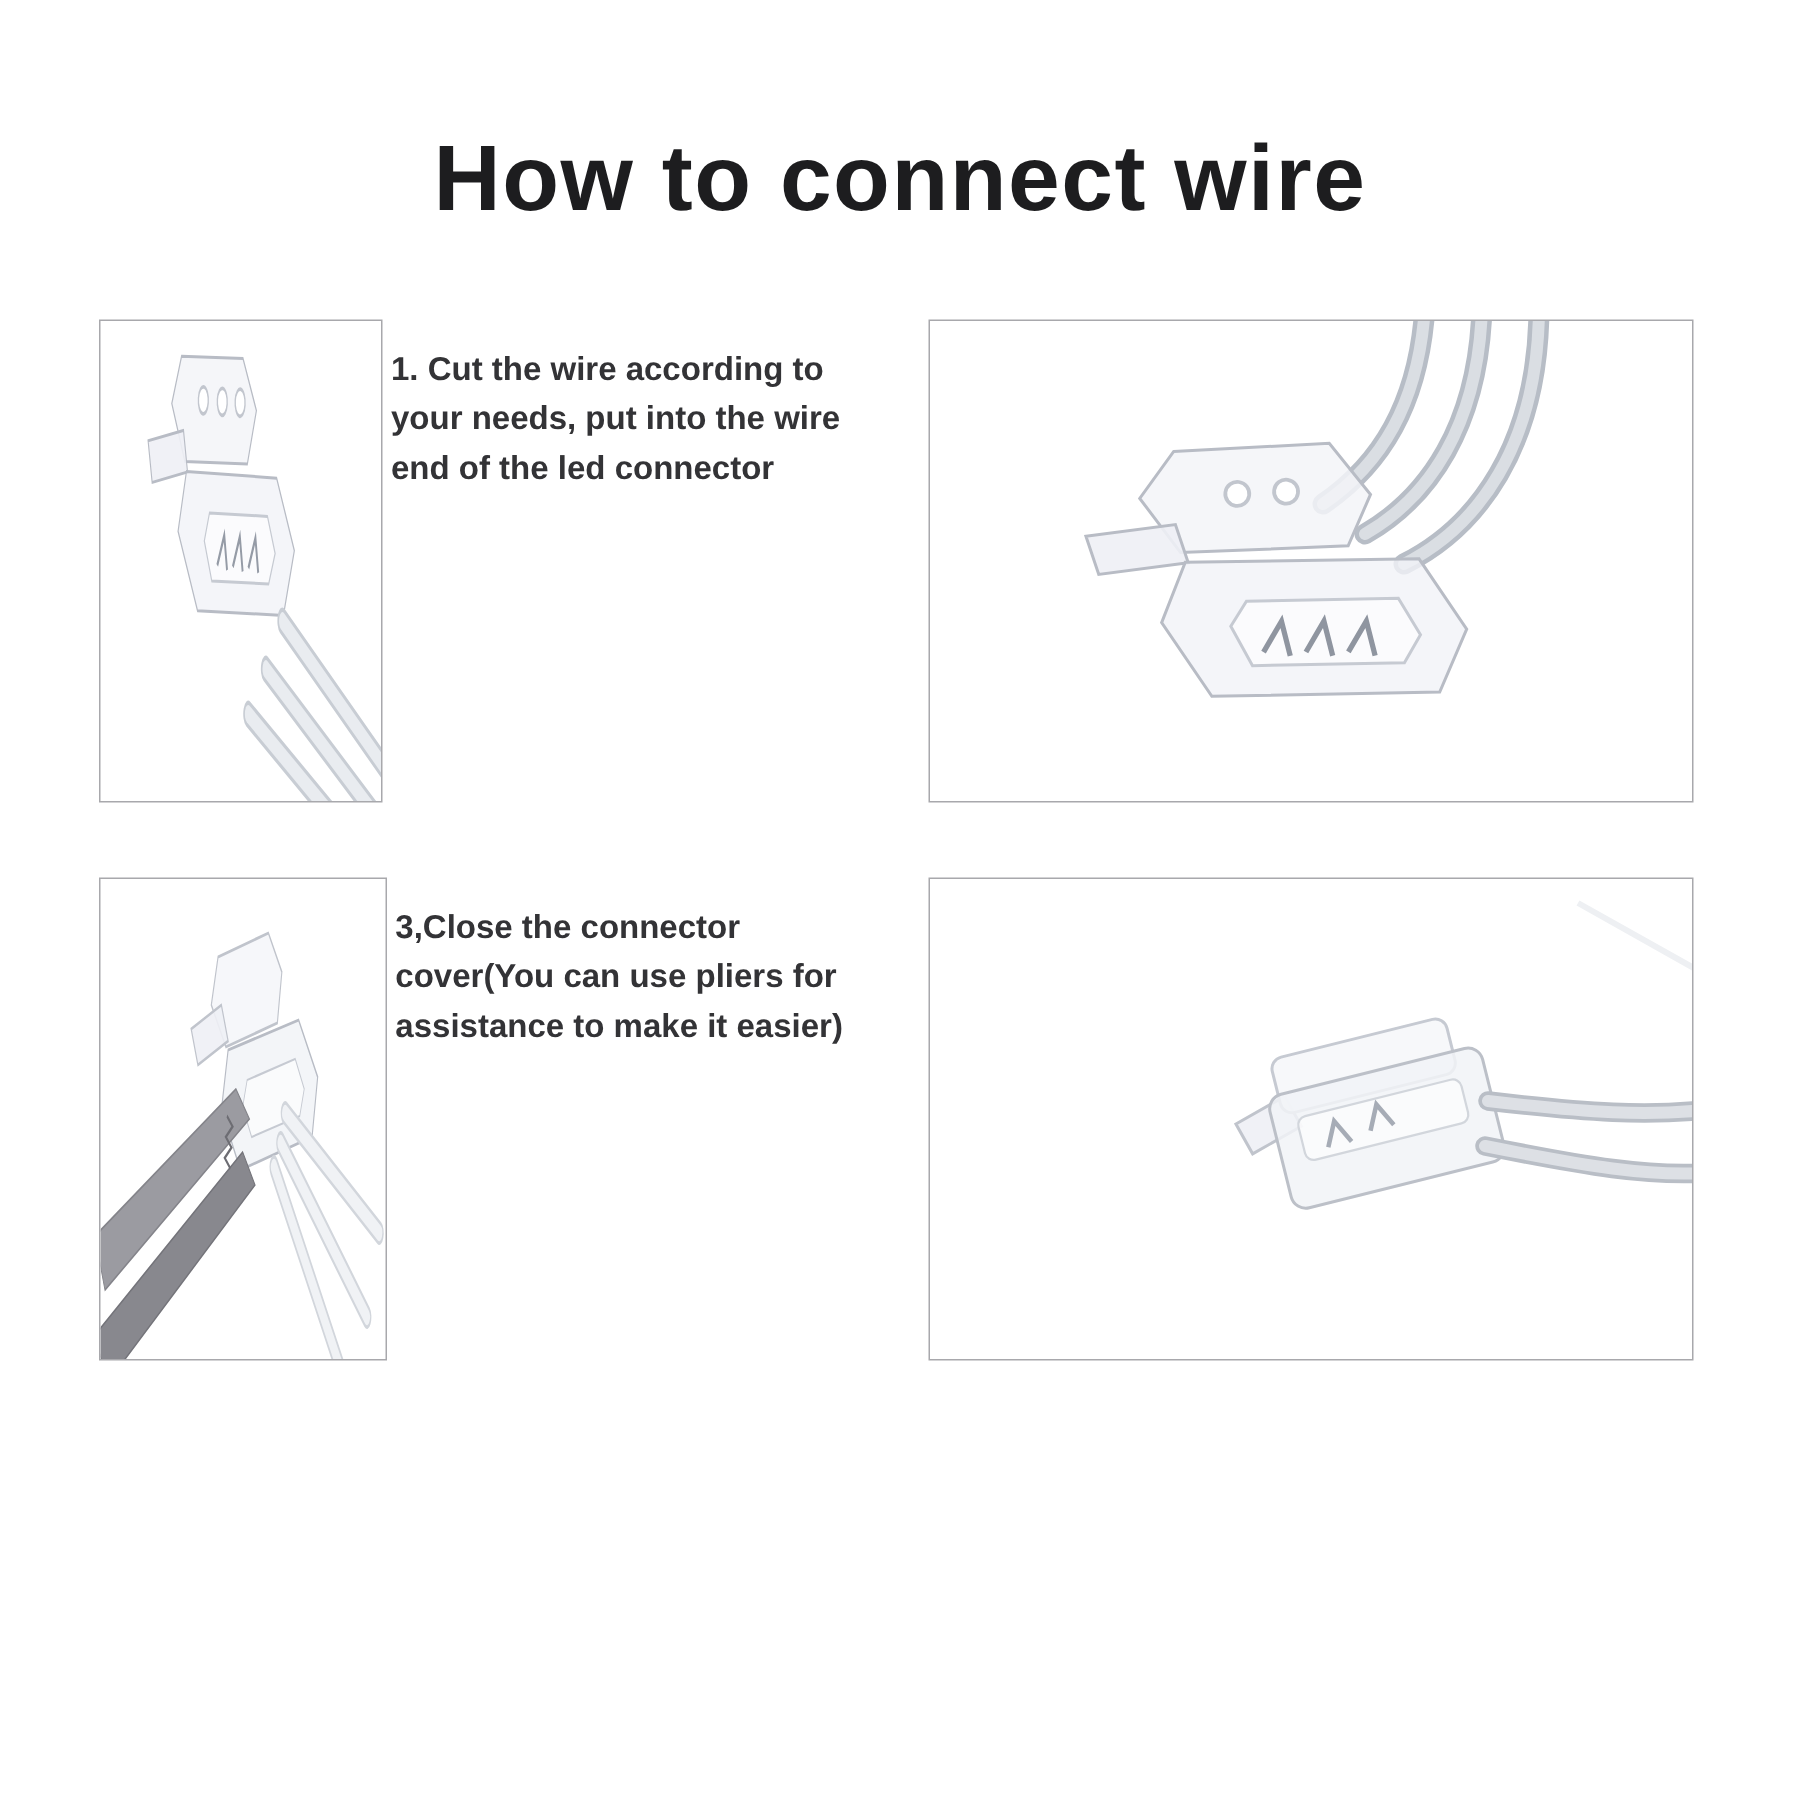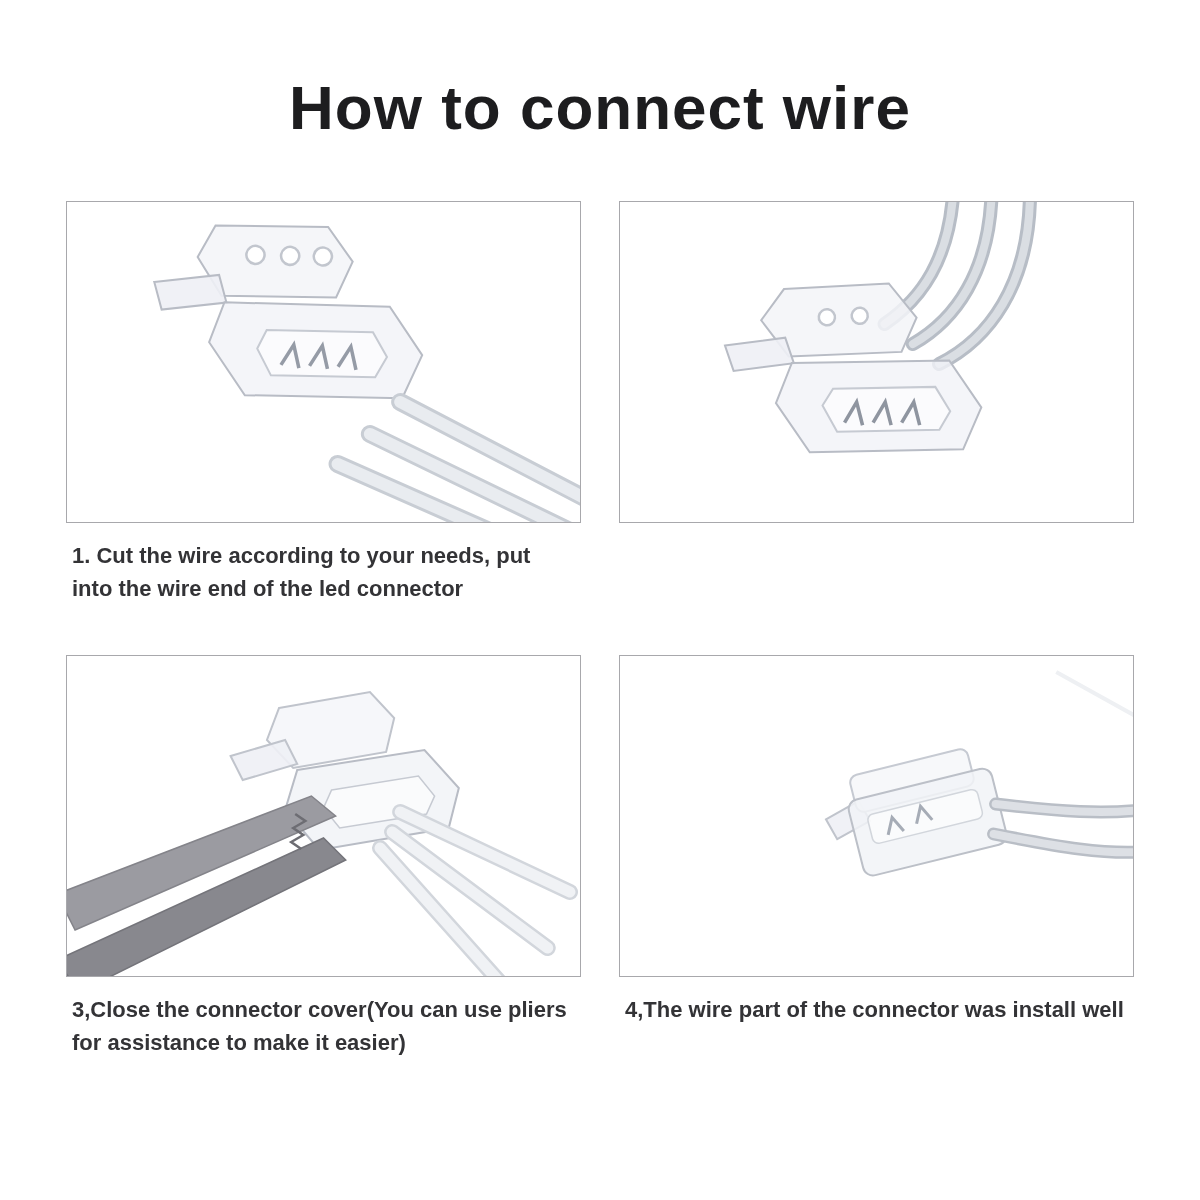--- a/index.html
+++ b/index.html
@@ -1,37 +1,37 @@
 <!DOCTYPE html>
 <html><head>
 <meta charset="utf-8">
 <style>
   html,body{margin:0;padding:0;background:#ffffff;}
   .page{
     width:1200px;height:1200px;box-sizing:border-box;
     background:#ffffff;position:relative;
-    padding:42px 66px 0 66px;
+    padding:54px 66px 0 66px;
     font-family:"Liberation Sans", sans-serif;
     overflow:hidden;
   }
   .title{
     text-align:center;
     font-size:62px;
     font-weight:bold;
     color:#1d1d1f;
     letter-spacing:1px;
     margin:30px 0 58px 0;
   }
   .grid{
     display:grid;
     grid-template-columns:1fr 1fr;
     column-gap:38px;
     row-gap:50px;
   }
-  .step{display:flex;flex-direction:column;}
+  .step{display:flex;flex-direction:row;}
   .photo{
     border:1px solid #a8a8ac;
     height:320px;
     background:#ffffff;
     overflow:hidden;
   }
   .photo svg{display:block;width:100%;height:100%;}
   .caption{
     font-size:22px;
     font-weight:600;
@@ -143,17 +143,16 @@
             <path d="M292 166 l8 -16 l8 16" fill="none" stroke="#a6acb6" stroke-width="3"></path>
           </g>
           <g fill="none" stroke-linecap="round">
             <path d="M372 148 C440 156 478 158 516 154" stroke="#b9bec6" stroke-width="13"></path>
             <path d="M372 148 C440 156 478 158 516 154" stroke="#dde0e5" stroke-width="8"></path>
             <path d="M370 178 C440 192 478 198 516 196" stroke="#b9bec6" stroke-width="13"></path>
             <path d="M370 178 C440 192 478 198 516 196" stroke="#dde0e5" stroke-width="8"></path>
           </g>
         </svg>
       </div>
-      <p class="caption">4,The wire part of the connector was install well</p>
     </section>
 
   </div>
 </div>
 
 </body></html>

